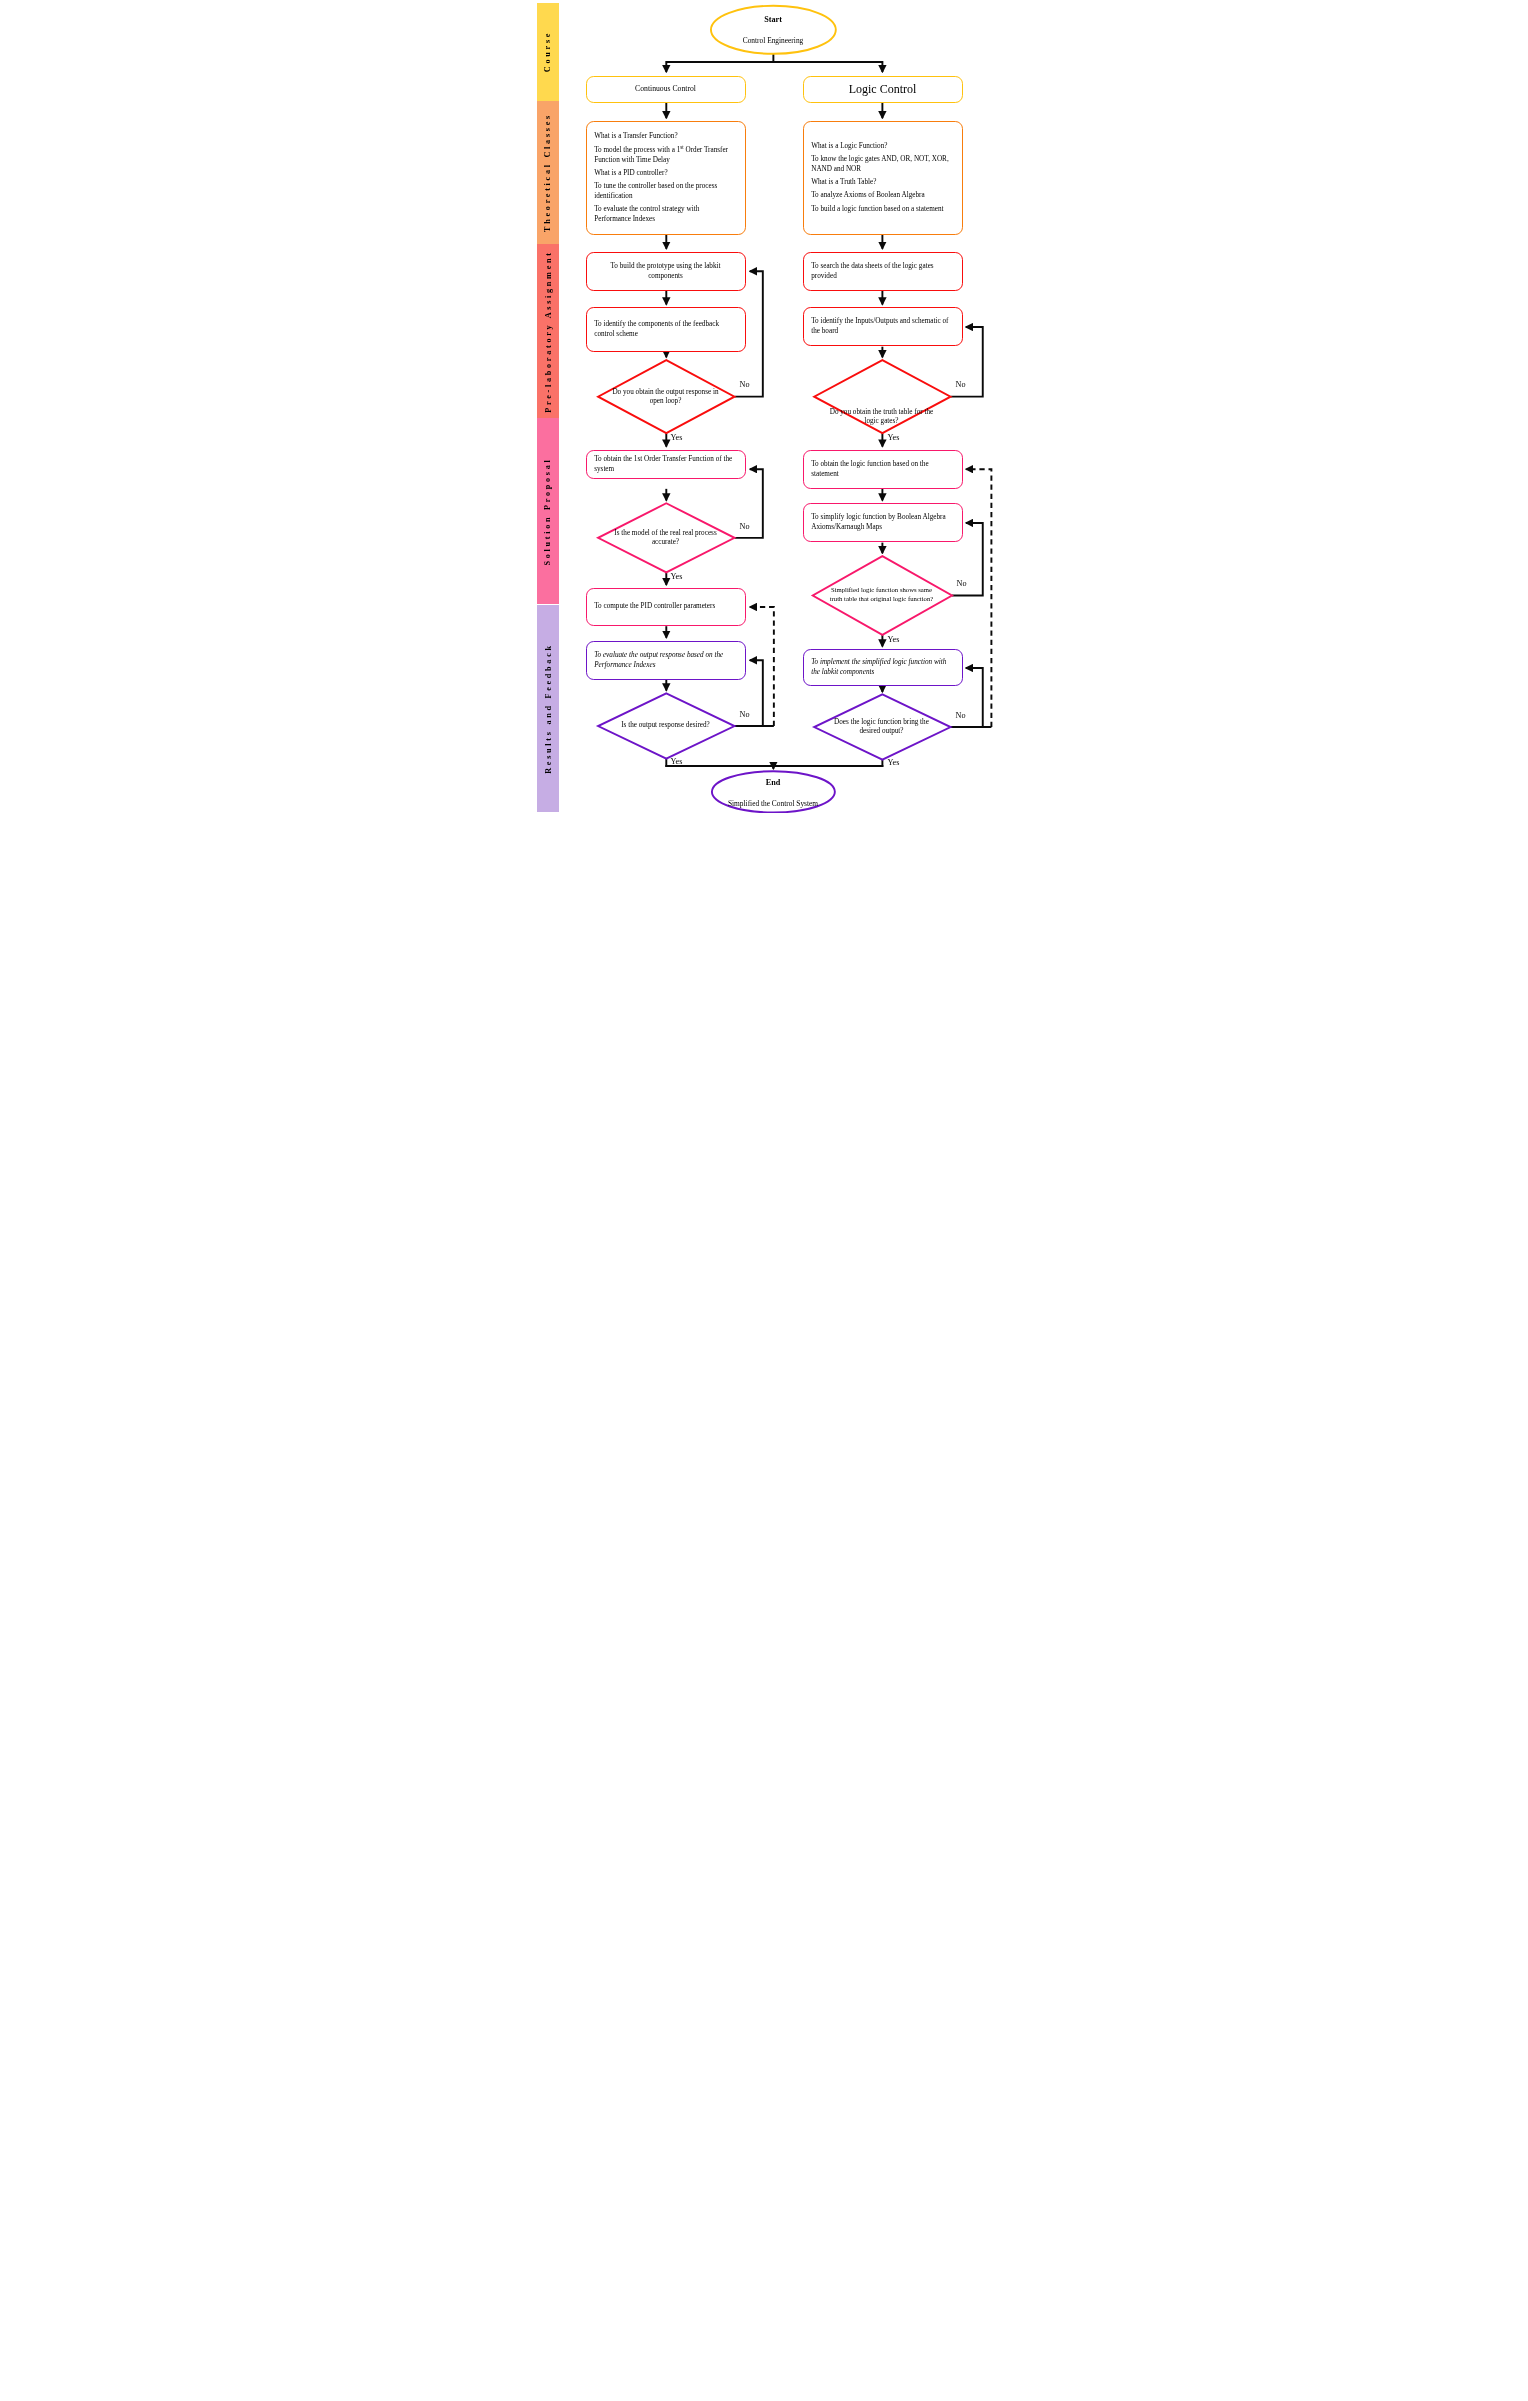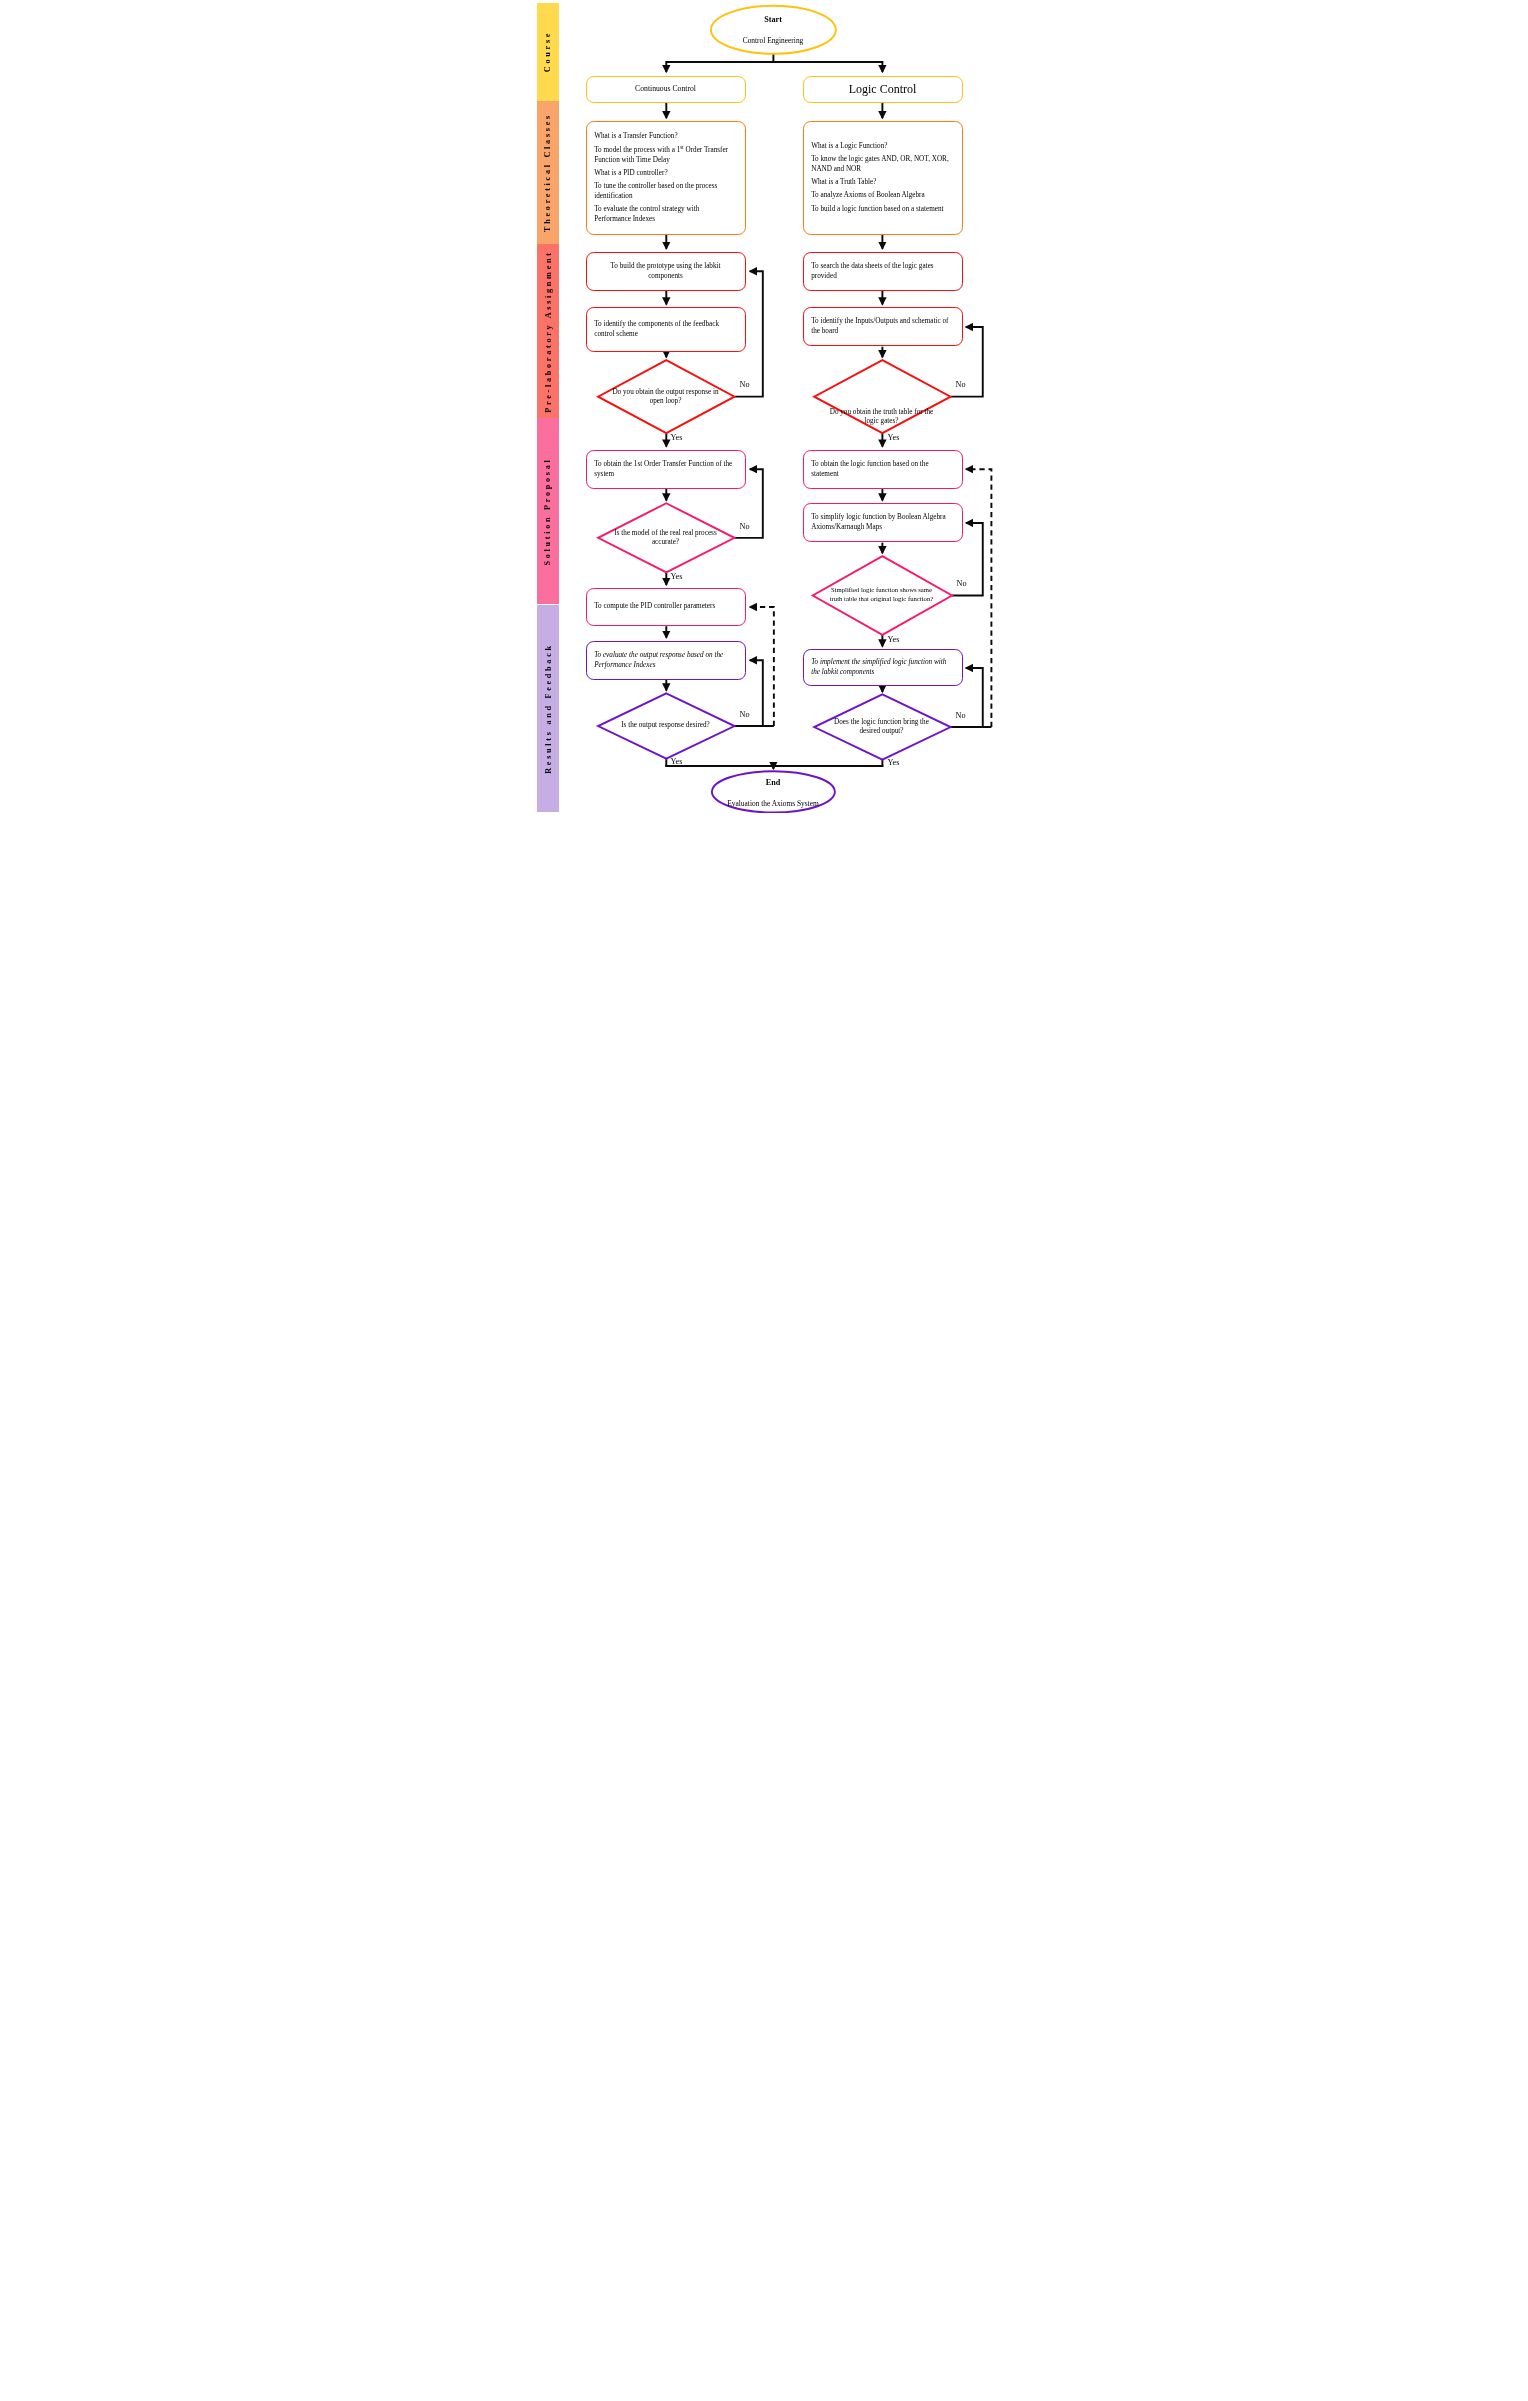--- a/index.html
+++ b/index.html
@@ -151,21 +151,21 @@
     <polygon class="shape st-results" points="273,1444 415,1512 273,1580 131,1512"></polygon>
     <polygon class="shape st-results" points="723,1446 865,1514 723,1582 581,1514"></polygon>
   </svg>
 
   <div class="terminal" style="left:181px;top:13.4px;width:115px;height:33px;">
     <div class="t1">Start</div>
     <div class="t2">Control Engineering</div>
   </div>
   <div class="terminal" style="left:181px;top:777px;width:115px;height:31px;">
     <div class="t1">End</div>
-    <div class="t2">Evaluation the Axioms System</div>
+    <div class="t2">Simplified the Control System</div>
   </div>
 
   <div class="node centered bd-course" style="left:51px;top:76px;width:160px;height:27px;font-size:7.7px;">
     <span>Continuous Control</span>
   </div>
   <div class="node centered bd-course" style="left:268px;top:76px;width:160px;height:27px;font-size:12px;text-align:center;">
     <span>Logic Control</span>
   </div>
 
   <div class="node theory-box bd-theory" style="left:51px;top:121px;width:160px;height:114px;">
@@ -196,21 +196,21 @@
     <span>To identify the Inputs/Outputs and schematic of the board</span>
   </div>
 
   <div class="dtext" style="left:76px;top:378px;width:110px;height:38px;">
     <span>Do you obtain the output response in open loop?</span>
   </div>
   <div class="dtext" style="left:292px;top:398px;width:110px;height:38px;">
     <span>Do you obtain the truth table for the logic gates?</span>
   </div>
 
-  <div class="node bd-solution" style="left:51px;top:450px;width:160px;height:39px;">
+  <div class="node bd-solution" style="left:51px;top:450px;width:160px;height:29px;">
     <span>To obtain the 1st Order Transfer Function of the system</span>
   </div>
   <div class="node bd-solution" style="left:268px;top:450px;width:160px;height:39px;">
     <span>To obtain the logic function based on the statement</span>
   </div>
   <div class="node bd-solution" style="left:268px;top:503px;width:160px;height:39px;">
     <span>To simplify logic function by Boolean Algebra Axioms/Karnaugh Maps</span>
   </div>
 
   <div class="dtext" style="left:78px;top:519px;width:106px;height:38px;">

